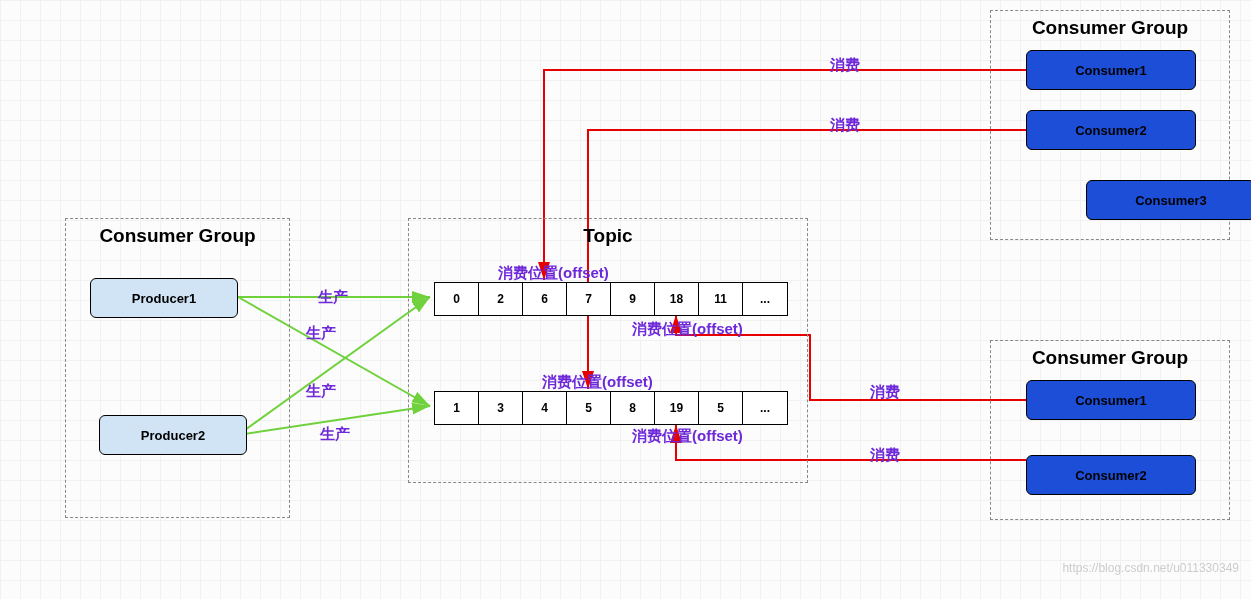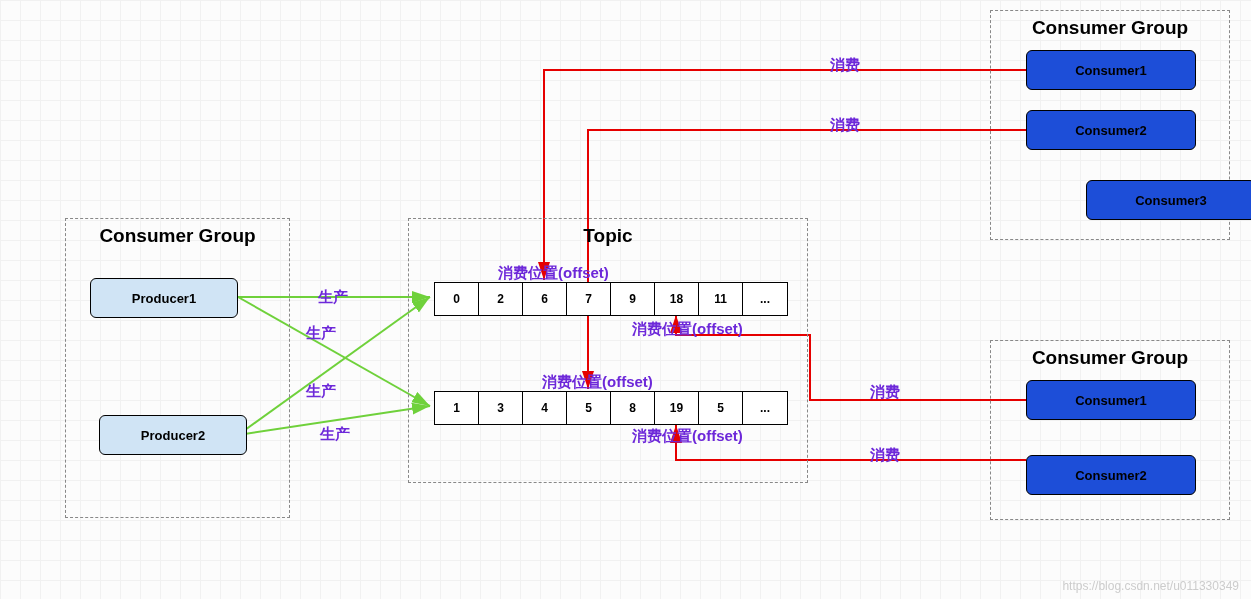--- a/index.html
+++ b/index.html
@@ -71,21 +71,21 @@
   svg.overlay {
     position: absolute;
     top: 0; left: 0;
     width: 1251px;
     height: 599px;
     pointer-events: none;
   }
   .watermark {
     position: absolute;
     right: 12px;
-    bottom: 6px;
+    bottom: 24px;
     color: #ccc;
     font-size: 12px;
   }
 </style>
 </head>
 <body>
 
 <svg class="overlay">
   <defs>
     <marker id="arrow-green" markerWidth="10" markerHeight="10" refX="9" refY="3" orient="auto">

